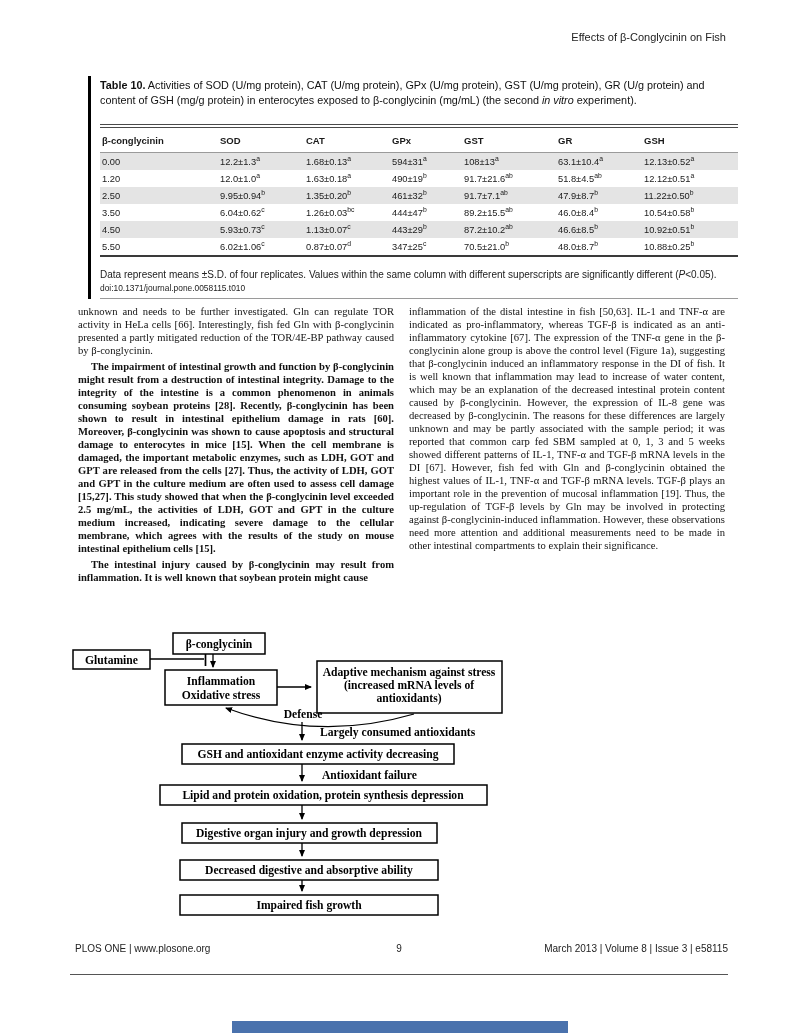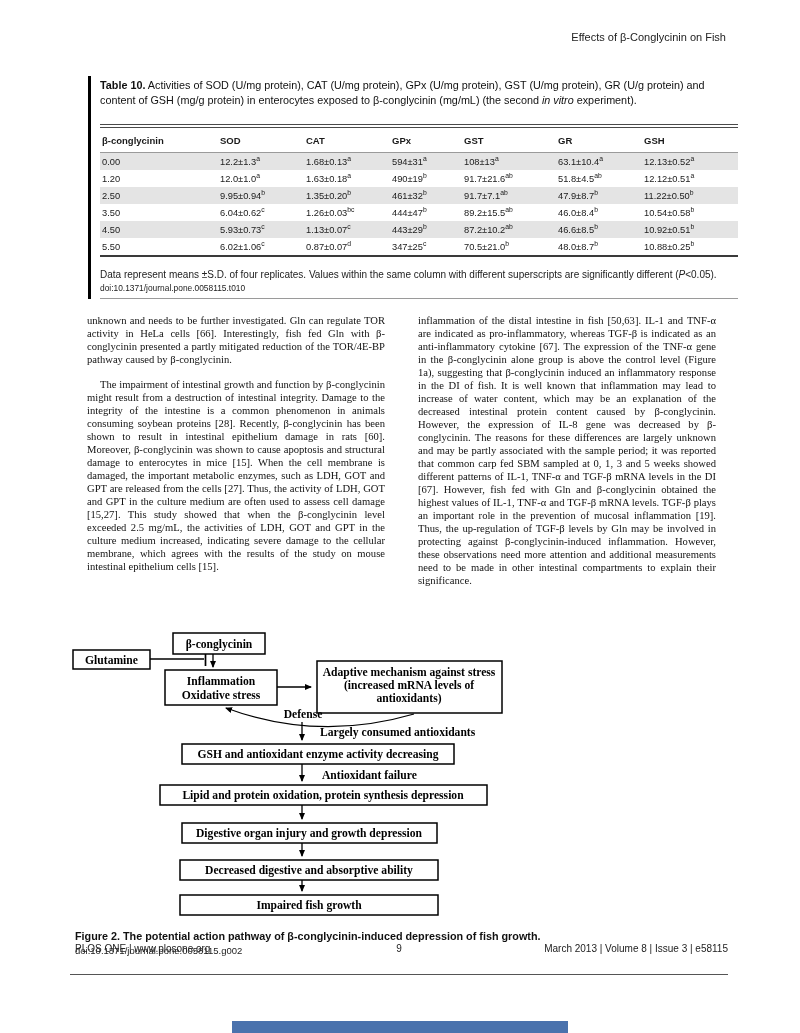--- a/index.html
+++ b/index.html
@@ -31,22 +31,22 @@
   .table-bottom-rule { border-top:1px solid #9a9a9a; margin-top:5px; }
 
   
   .col {
     position:absolute; top:302px; width:322px;
     font-family:"Liberation Serif", serif; font-size:10.6px; line-height:13px;
     text-align:justify; color:#111;
   }
   .col-left { left:75px; }
   .col-right { left:406px; }
-  .col p { margin:12px; }
-  .col p.indent { text-indent:13px; }
+  .col p { margin:3px; }
+  .col p.indent { text-indent:13px;font-weight:bold; }
 
   
   .figure-svg { position:absolute; left:70px; top:628px; }
   .box { fill:#ffffff; stroke:#000000; stroke-width:1.5; }
   .edge { stroke:#000000; stroke-width:1.3; fill:none; }
   .tbar { stroke:#000000; stroke-width:1.7; }
   .btxt, .lbl {
     font-family:"Liberation Serif", serif; font-weight:bold; font-size:11.6px; fill:#000;
   }
   .btxt { text-anchor:middle; }
@@ -152,20 +152,21 @@
         </tbody>
     </table>
     <div class="footnote"><span>Data represent means ±S.D. of four replicates. Values within the same column with different superscripts are significantly different (</span><i>P</i><span>&lt;0.05).</span></div>
     <div class="table-doi">doi:10.1371/journal.pone.0058115.t010</div>
     <div class="table-bottom-rule"></div>
   </div>
 
   <div class="col col-left">
       <p class="">unknown and needs to be further investigated. Gln can regulate TOR activity in HeLa cells [66]. Interestingly, fish fed Gln with β-conglycinin presented a partly mitigated reduction of the TOR/4E-BP pathway caused by β-conglycinin.</p>
       <p class="indent">The impairment of intestinal growth and function by β-conglycinin might result from a destruction of intestinal integrity. Damage to the integrity of the intestine is a common phenomenon in animals consuming soybean proteins [28]. Recently, β-conglycinin has been shown to result in intestinal epithelium damage in rats [60]. Moreover, β-conglycinin was shown to cause apoptosis and structural damage to enterocytes in mice [15]. When the cell membrane is damaged, the important metabolic enzymes, such as LDH, GOT and GPT are released from the cells [27]. Thus, the activity of LDH, GOT and GPT in the culture medium are often used to assess cell damage [15,27]. This study showed that when the β-conglycinin level exceeded 2.5 mg/mL, the activities of LDH, GOT and GPT in the culture medium increased, indicating severe damage to the cellular membrane, which agrees with the results of the study on mouse intestinal epithelium cells [15].</p>
+      <p class="indent">The intestinal injury caused by β-conglycinin may result from inflammation. It is well known that soybean protein might cause</p>
     </div>
   <div class="col col-right">
       <p class="">inflammation of the distal intestine in fish [50,63]. IL-1 and TNF-α are indicated as pro-inflammatory, whereas TGF-β is indicated as an anti-inflammatory cytokine [67]. The expression of the TNF-α gene in the β-conglycinin alone group is above the control level (Figure 1a), suggesting that β-conglycinin induced an inflammatory response in the DI of fish. It is well known that inflammation may lead to increase of water content, which may be an explanation of the decreased intestinal protein content caused by β-conglycinin. However, the expression of IL-8 gene was decreased by β-conglycinin. The reasons for these differences are largely unknown and may be partly associated with the sample period; it was reported that common carp fed SBM sampled at 0, 1, 3 and 5 weeks showed different patterns of IL-1, TNF-α and TGF-β mRNA levels in the DI [67]. However, fish fed with Gln and β-conglycinin obtained the highest values of IL-1, TNF-α and TGF-β mRNA levels. TGF-β plays an important role in the prevention of mucosal inflammation [19]. Thus, the up-regulation of TGF-β levels by Gln may be involved in protecting against β-conglycinin-induced inflammation. However, these observations need more attention and additional measurements need to be made in other intestinal compartments to explain their significance.</p>
     </div>
 
   <svg class="figure-svg" width="660" height="300" viewBox="0 0 660 300">
     <defs>
       <marker id="ah" markerWidth="9" markerHeight="8" refX="6" refY="3" orient="auto" markerUnits="userSpaceOnUse">
         <path d="M0,0 L7,3 L0,6 z" fill="#000"></path>
       </marker>
@@ -211,24 +212,20 @@
     <rect class="box" x="112" y="195" width="255" height="20"></rect>
     <text class="btxt" x="239" y="209">Digestive organ injury and growth depression</text>
 
     <rect class="box" x="110" y="232" width="258" height="20"></rect>
     <text class="btxt" x="239" y="246">Decreased digestive and absorptive ability</text>
 
     <rect class="box" x="110" y="267" width="258" height="20"></rect>
     <text class="btxt" x="239" y="281">Impaired fish growth</text>
   </svg>
 
-  <div class="fig-caption-block">
-    <div class="fig-caption">Figure 2. The potential action pathway of β-conglycinin-induced depression of fish growth.</div>
-    <div class="fig-doi">doi:10.1371/journal.pone.0058115.g002</div>
-  </div>
 
   <div class="footer-rule"></div>
   <div class="footer">
     <span class="f-left">PLOS ONE | www.plosone.org</span>
     <span class="f-center">9</span>
     <span class="f-right">March 2013 | Volume 8 | Issue 3 | e58115</span>
   </div>
 
   <div class="bottom-bar"></div>
 

